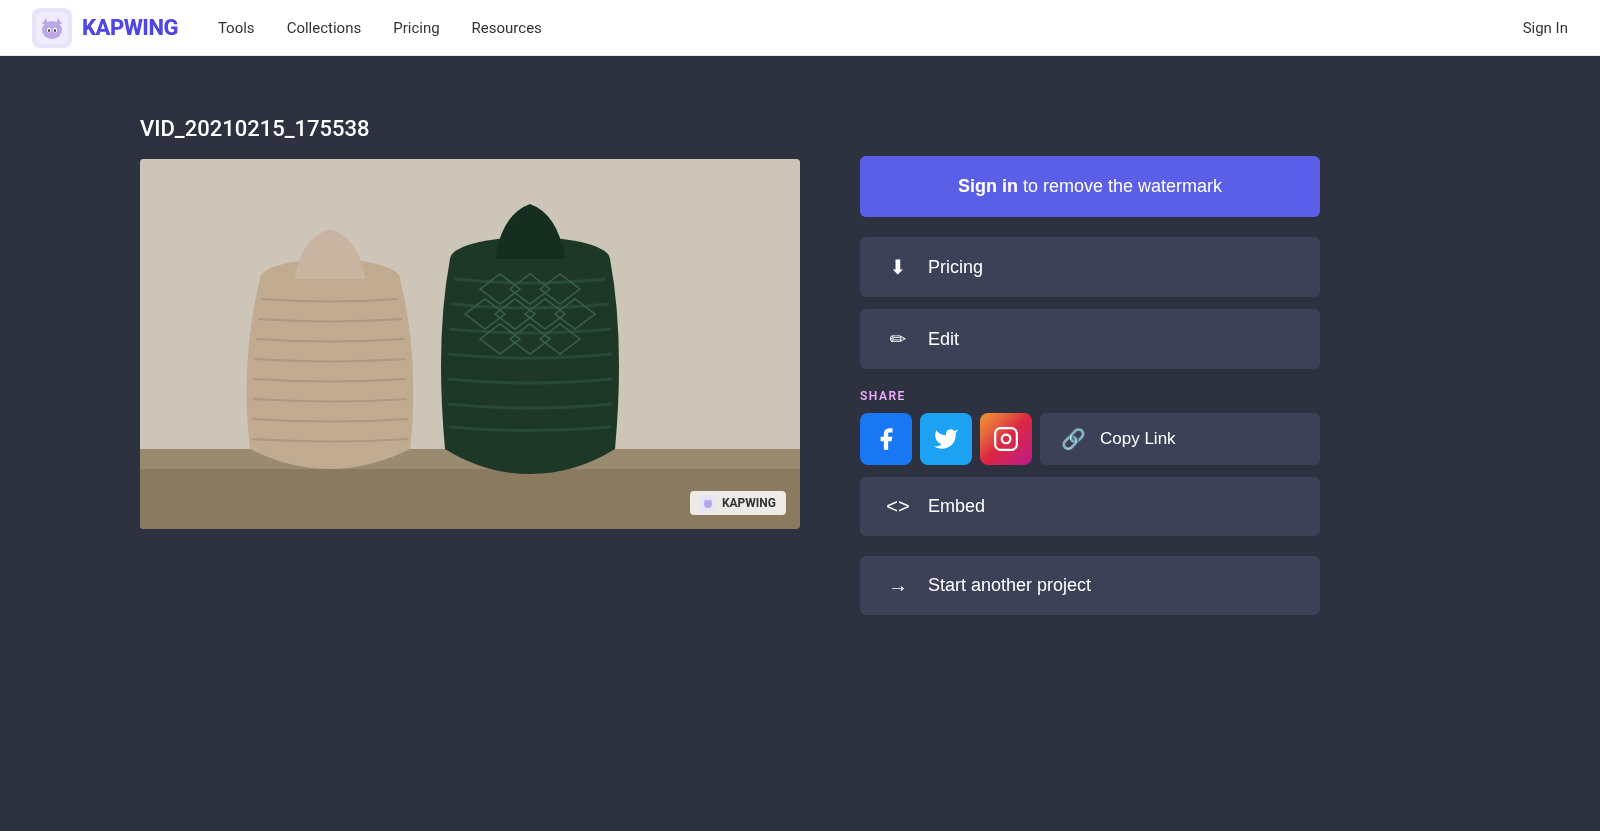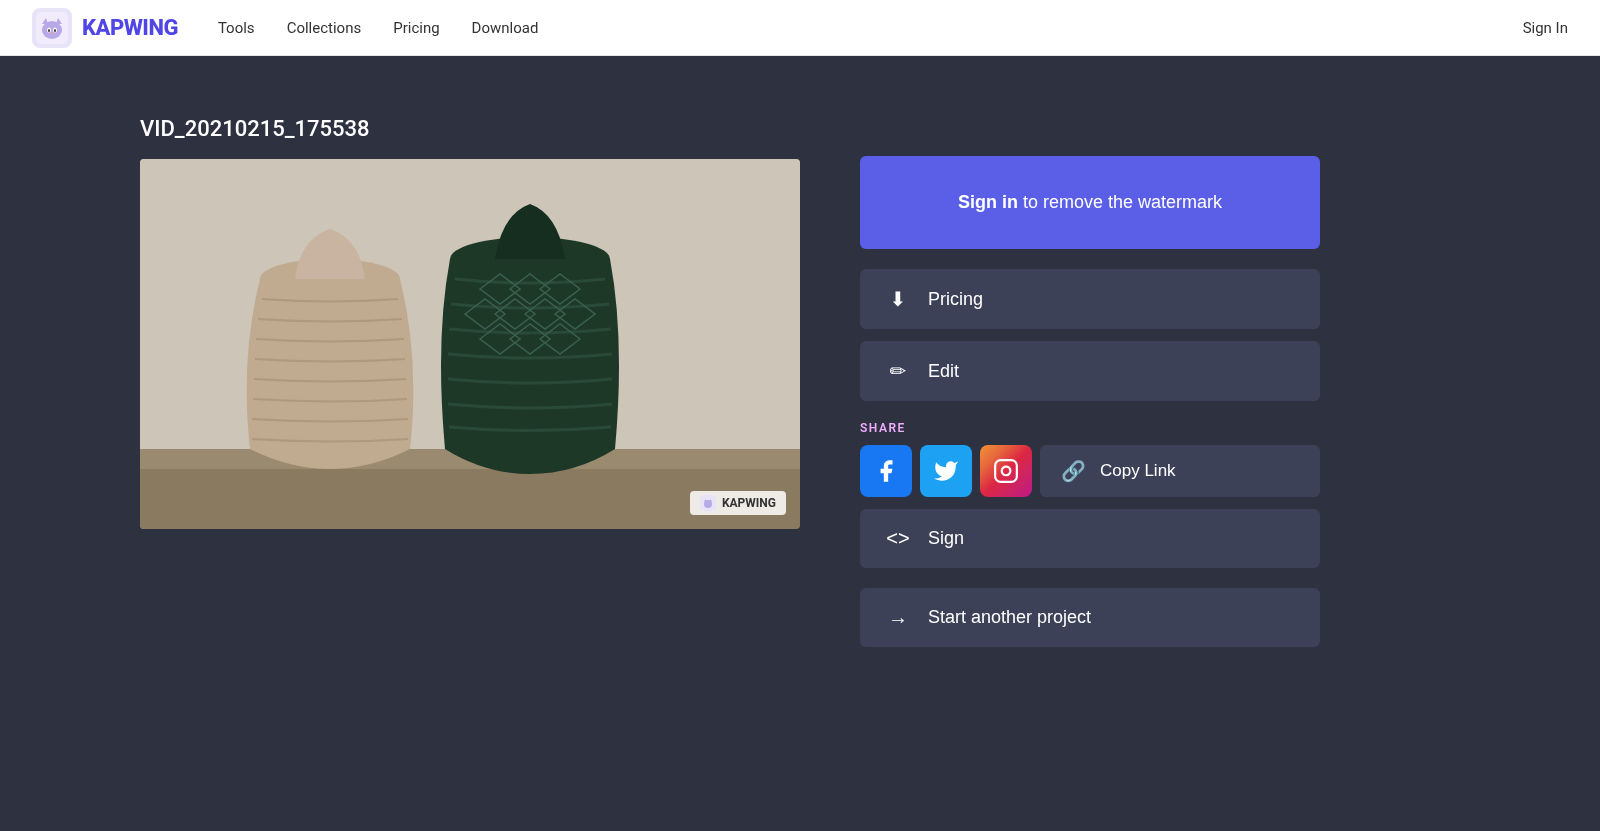--- a/index.html
+++ b/index.html
@@ -111,21 +111,21 @@
       display: flex;
       flex-direction: column;
       gap: 12px;
       padding-top: 40px;
     }
 
     .sign-in-btn {
       background: #5b5fe8;
       border: none;
       border-radius: 6px;
-      padding: 36px 24px;
+      padding: 20px 24px;
       cursor: pointer;
       width: 100%;
       font-size: 18px;
       color: #fff;
       text-align: center;
       margin-bottom: 8px;
     }
     .sign-in-btn .bold { font-weight: 800; }
     .sign-in-btn .normal { font-weight: 400; }
 
@@ -237,21 +237,21 @@
       <ellipse cx="17" cy="22.5" rx="1" ry="1.5" fill="#333"></ellipse>
       <ellipse cx="23" cy="22.5" rx="1" ry="1.5" fill="#333"></ellipse>
       <ellipse cx="20" cy="25" rx="1.5" ry="1" fill="#e8a0b0"></ellipse>
     </svg>
     <span class="logo-text">KAPWING</span>
   </a>
   <nav class="nav">
     <a class="nav-item">Tools</a>
     <a class="nav-item">Collections</a>
     <a class="nav-item">Pricing</a>
-    <a class="nav-item">Download</a>
+    <a class="nav-item">Resources</a>
   </nav>
   <span class="sign-in-nav">Sign In</span>
 </header>
 
 <div class="main">
 
   <div class="left-side">
     <div class="video-title">VID_20210215_175538</div>
     <div class="video-container">
       <div class="video-placeholder">
@@ -353,21 +353,21 @@
         </button>
         <button class="copy-link-btn">
           <span class="btn-icon">🔗</span>
           <span>Copy Link</span>
         </button>
       </div>
     </div>
 
     <button class="action-btn">
       <span class="btn-icon">&lt;&gt;</span>
-      <span>Sign</span>
+      <span>Embed</span>
     </button>
 
 
     <button class="start-project-btn">
       <span class="btn-icon">→</span>
       <span>Start another project</span>
     </button>
   </div>
 </div>
 

